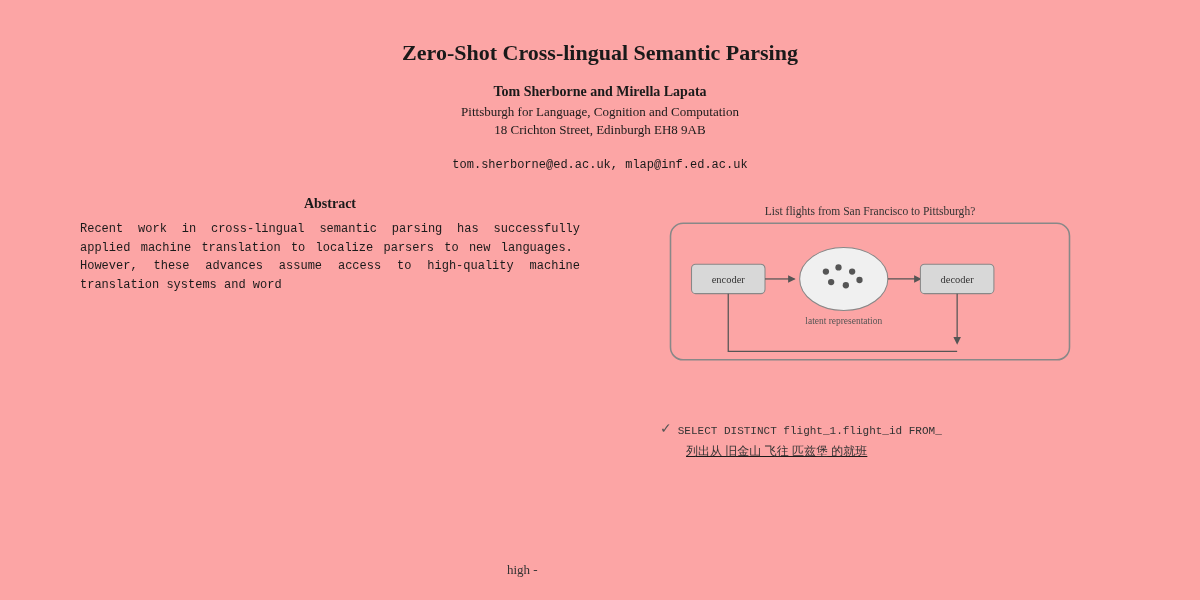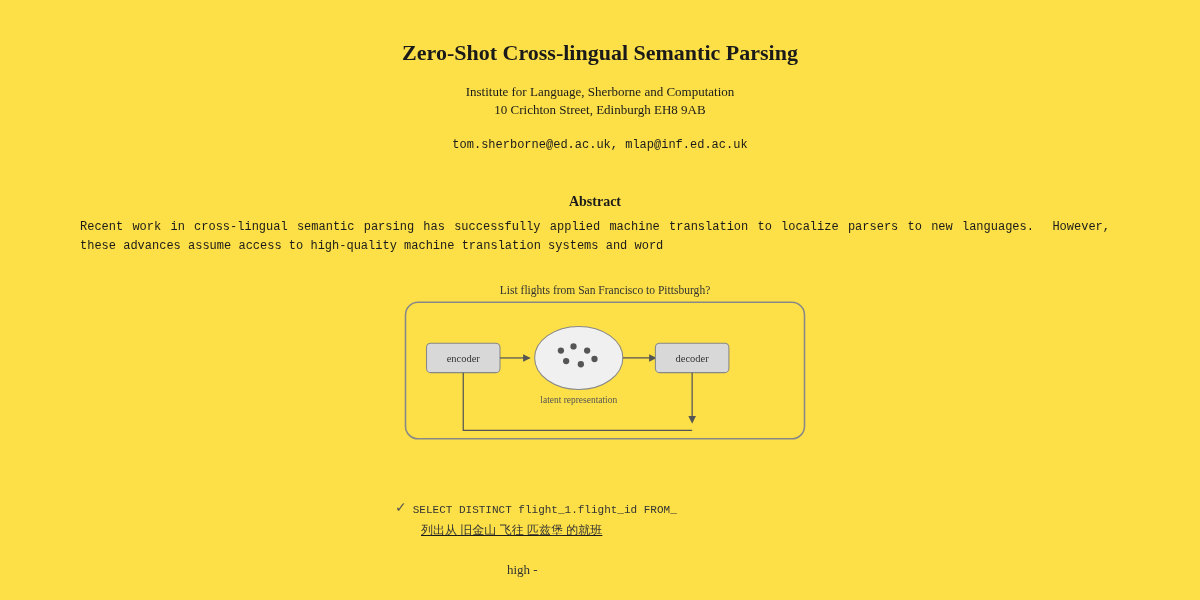--- a/index.html
+++ b/index.html
@@ -13,21 +13,21 @@
       font-family: 'Times New Roman', Times, serif;
       color: #1a1a1a;
       width: 1200px;
       height: 600px;
       overflow: hidden;
     }
 
     .page-container {
       width: 1200px;
       height: 600px;
-      background: #fde047;
+      background: #fca5a5;
       display: flex;
       flex-direction: column;
       align-items: center;
       padding: 40px 80px 20px 80px;
     }
 
     .title-section {
       text-align: center;
       margin-bottom: 20px;
     }
@@ -54,23 +54,22 @@
     }
 
     .emails {
       font-size: 12px;
       font-family: 'Courier New', Courier, monospace;
       margin-top: 20px;
     }
 
     .content-area {
       display: flex;
-      flex-direction: column;
       width: 100%;
-      margin-top: 22px;
+      margin-top: 4px;
       gap: 20px;
     }
 
     .abstract-section {
       flex: 1;
       padding-right: 10px;
     }
 
     .abstract-title {
       font-size: 14px;
@@ -120,22 +119,23 @@
       font-size: 14px;
     }
   </style>
 </head>
 <body>
 
 <div class="page-container">
 
   <div class="title-section">
     <div class="paper-title">Zero-Shot Cross-lingual Semantic Parsing</div>
-    <div class="institution">Institute for Language, Sherborne and Computation</div>
-    <div class="institution">10 Crichton Street, Edinburgh EH8 9AB</div>
+    <div class="authors">Tom Sherborne  and  Mirella Lapata</div>
+    <div class="institution">Pittsburgh for Language, Cognition and Computation</div>
+    <div class="institution">18 Crichton Street, Edinburgh EH8 9AB</div>
     <div class="emails">tom.sherborne@ed.ac.uk,  mlap@inf.ed.ac.uk</div>
   </div>
 
   <div class="content-area">
 
     <div class="abstract-section">
       <div class="abstract-title">Abstract</div>
       <div class="abstract-text">
         Recent work in cross-lingual semantic parsing has successfully applied machine translation to localize parsers to new languages.&nbsp; How­ever, these advances assume access to high-quality machine translation systems and word
       </div>

